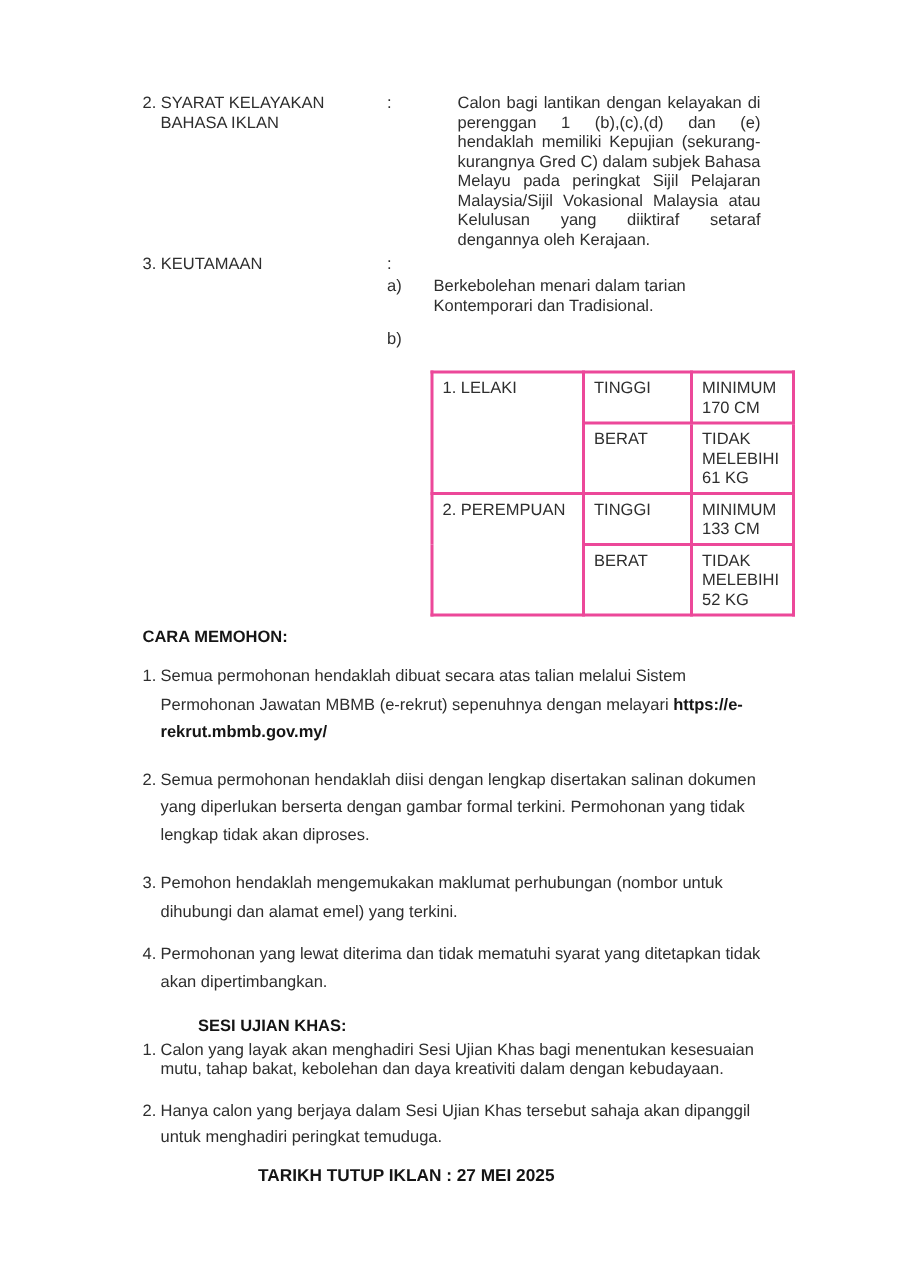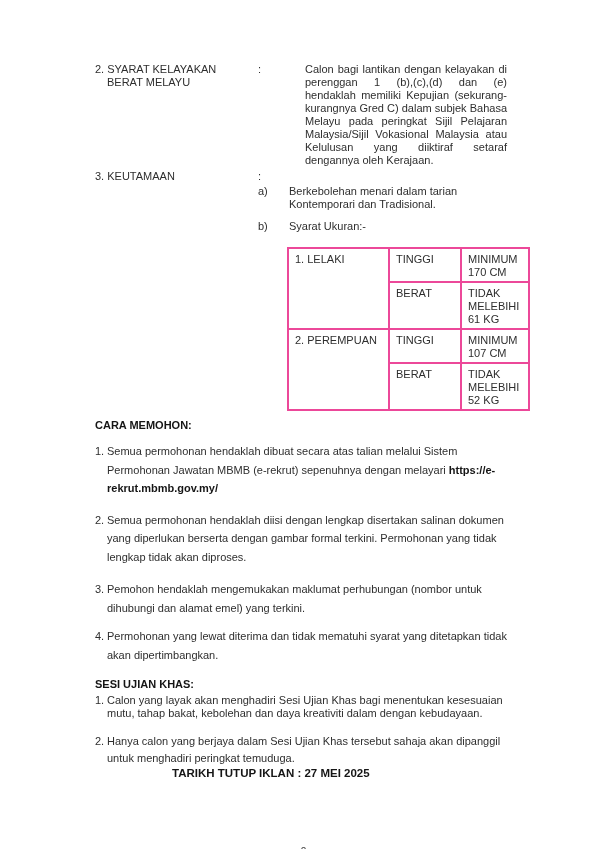--- a/index.html
+++ b/index.html
@@ -37,88 +37,88 @@
     overflow:hidden;
   }
   td.col-cat{width:91px;}
   td.col-measure{width:62px;}
   td.col-value{width:58px;}
   .section-heading{
     font-weight:bold;color:#151515;
     line-height:13px;
   }
   .h-cara{margin-top:8px;}
-  .h-sesi{margin-top:14px;}
+  .h-sesi{margin-top:14px;margin-left:37px;}
   .doc-list{margin:0;padding:0;list-style:none;}
   .doc-list li{display:grid;grid-template-columns:12px 405px;}
   .cara li{line-height:18.5px;}
   .cara li.i1{margin-top:10px;}
   .cara li.i2{margin-top:13px;}
   .cara li.i3{margin-top:14px;}
   .cara li.i4{margin-top:10px;}
   .sesi li.s1{margin-top:3px;line-height:13px;}
   .sesi li.s2{margin-top:13px;line-height:17px;}
   .li-text b{color:#151515;}
   .closing{
+    margin-top:11px;
     margin-left:77px;
     font-weight:bold;color:#151515;
     font-size:11.5px;line-height:13px;
   }
   .page-number{
     margin-top:65px;
     text-align:center;
     font-size:10px;color:#444;
   }
 </style>
 </head>
 <body>
 
 <div class="page">
 
   <div class="req-row">
     <div class="req-term">
       <div>2. SYARAT KELAYAKAN</div>
-      <div class="term-l2">BERAT MELAYU</div>
+      <div class="term-l2">BAHASA IKLAN</div>
     </div>
     <div class="req-colon">:</div>
     <div class="req-desc">Calon bagi lantikan dengan kelayakan di perenggan 1 (b),(c),(d) dan (e) hendaklah memiliki Kepujian (sekurang-kurangnya Gred C) dalam subjek Bahasa Melayu pada peringkat Sijil Pelajaran Malaysia/Sijil Vokasional Malaysia atau Kelulusan yang diiktiraf setaraf dengannya oleh Kerajaan.</div>
   </div>
 
   <div class="req-row row3">
     <div class="req-term">3. KEUTAMAAN</div>
     <div class="req-colon">:</div>
     <div class="req-desc"></div>
   </div>
 
   <div class="sub-items">
     <div class="sub-item first">
       <span class="sub-label">a)</span>
       <span class="sub-text">Berkebolehan menari dalam tarian Kontemporari dan Tradisional.</span>
     </div>
     <div class="sub-item second">
       <span class="sub-label">b)</span>
-      <span class="sub-text">Syarat Ukuran:-</span>
     </div>
   </div>
 
   <table class="size-table">
     <tbody>
       <tr>
         <td class="col-cat" rowspan="2">1. LELAKI</td>
         <td class="col-measure">TINGGI</td>
         <td class="col-value">MINIMUM 170 CM</td>
       </tr>
       <tr>
         <td class="col-measure">BERAT</td>
         <td class="col-value">TIDAK MELEBIHI 61 KG</td>
       </tr>
       <tr>
         <td class="col-cat" rowspan="2">2. PEREMPUAN</td>
         <td class="col-measure">TINGGI</td>
-        <td class="col-value">MINIMUM 107 CM</td>
+        <td class="col-value">MINIMUM 133 CM</td>
       </tr>
       <tr>
         <td class="col-measure">BERAT</td>
         <td class="col-value">TIDAK MELEBIHI 52 KG</td>
       </tr>
     </tbody>
   </table>
 
   <div class="section-heading h-cara">CARA MEMOHON:</div>
   <ul class="doc-list cara">

